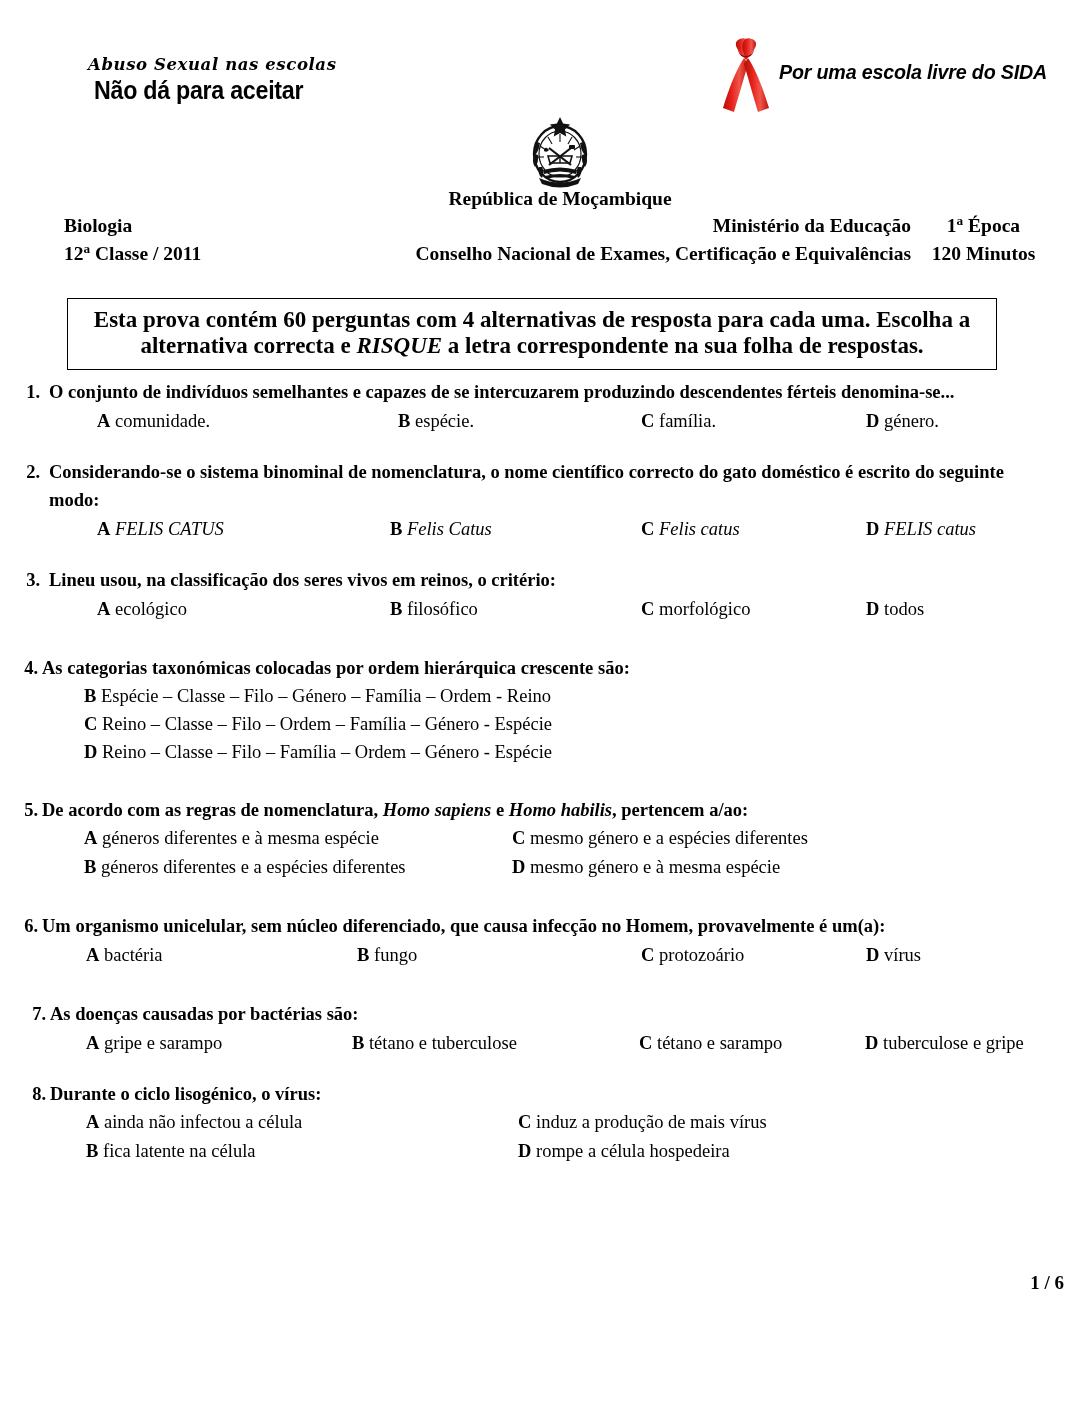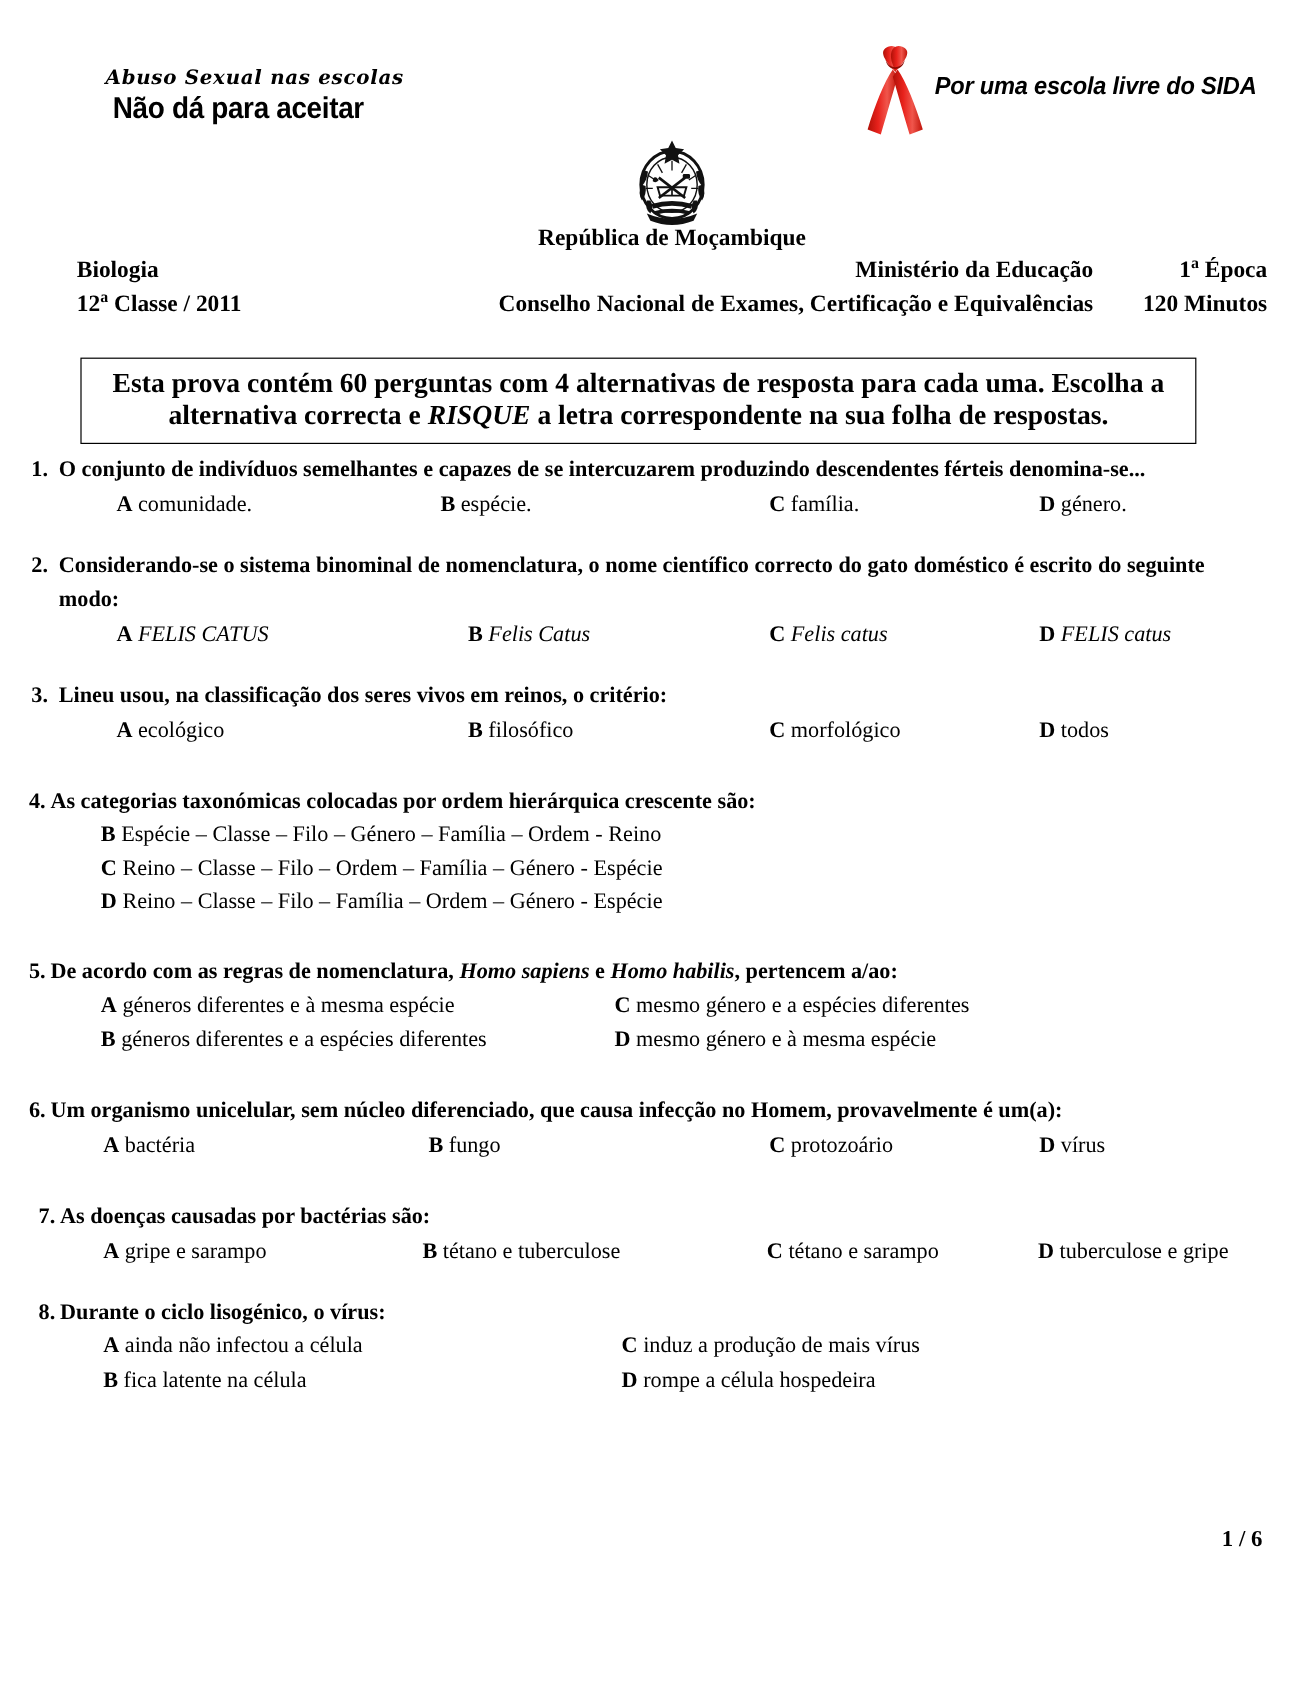--- a/index.html
+++ b/index.html
@@ -104,21 +104,21 @@
   }
   .hdr-row {
     display: flex;
     align-items: baseline;
     font-weight: 700;
     font-size: 19.5px;
     line-height: 28px;
   }
   .hdr-left  { width: 215px; flex: 0 0 215px; text-align: left; }
   .hdr-mid   { flex: 1 1 auto; text-align: right; }
-  .hdr-right { width: 145px; flex: 0 0 145px; text-align: right; }
+  .hdr-right { width: 145px; flex: 0 0 145px; text-align: center; }
   sup { font-size: 0.68em; vertical-align: super; line-height: 0; }
 
   
   .instruction-box {
     position: absolute;
     left: 67px;
     top: 298px;
     width: 930px;
     border: 1.4px solid #000;
     padding: 8px 14px 10px 14px;
@@ -188,21 +188,21 @@
     line-height: 29px;
   }
   .opts-2col .row { position: relative; height: 29px; }
   .opts-2col .opt { position: absolute; white-space: nowrap; }
   .gap-md { height: 22px; }
   .gap-lg { height: 30px; }
 
   
   .footer {
     position: absolute;
-    right: 68px;
+    right: 56px;
     top: 1272px;
     font-weight: 700;
     font-size: 19px;
     margin-left: 12px;
   }
 </style>
 </head>
 <body>
 
 <div class="page">
@@ -292,21 +292,21 @@
 
   <div class="questions">
 
     <div class="q">
       <div class="q-head">
         <div class="q-num wide">1.</div>
         <div class="q-text">O conjunto de indivíduos semelhantes e capazes de se intercuzarem  produzindo descendentes férteis  denomina-se...</div>
       </div>
       <div class="opts-4col">
         <span class="opt" style="left:97px;"><span class="L">A</span> <span class="T">comunidade.</span></span>
-        <span class="opt" style="left:367px;text-align:center;"><span class="L">B</span> <span class="T">espécie.</span></span>
+        <span class="opt" style="left:398px;text-align:center;"><span class="L">B</span> <span class="T">espécie.</span></span>
         <span class="opt" style="left:641px;"><span class="L">C</span> <span class="T">família.</span></span>
         <span class="opt" style="left:866px;"><span class="L">D</span> <span class="T">género.</span></span>
       </div>
     </div>
 
     <div class="gap-md"></div>
 
     <div class="q">
       <div class="q-head">
         <div class="q-num wide">2.</div>

